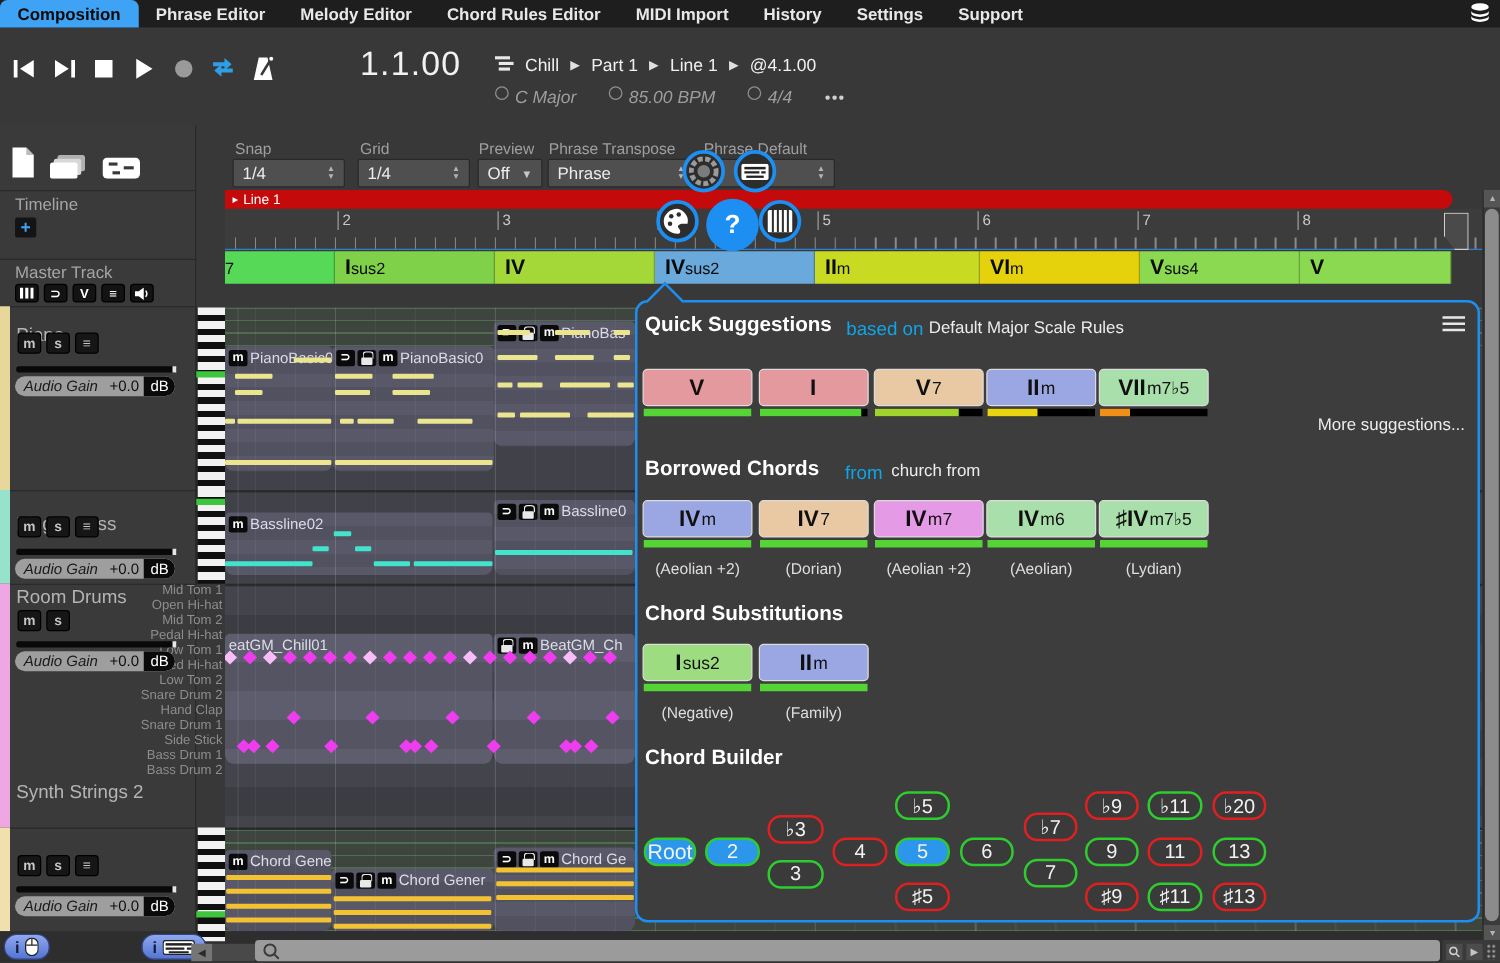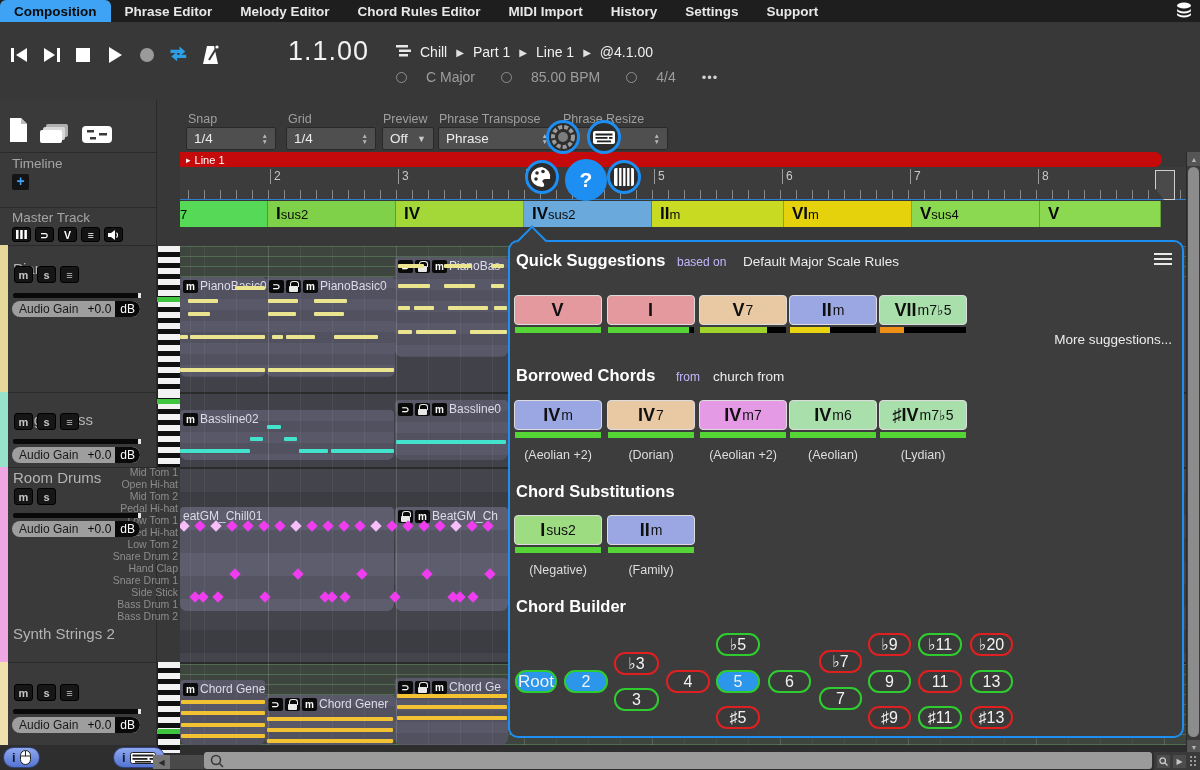--- a/index.html
+++ b/index.html
@@ -19,21 +19,21 @@
   
   #transport-row { position:absolute; left:8px; top:44px; display:flex; gap:10px; align-items:center; }
   .ticon { width:22px; height:22px; display:flex; align-items:center; justify-content:center; cursor:pointer; }
   #position-display { position:absolute; left:288px; top:36px; font-size:27px; color:#f2f2f2;
     letter-spacing:1px; font-weight:400; }
   #crumbs { position:absolute; left:396px; top:44px; display:flex; gap:9px; align-items:center;
     color:#f0f0f0; font-size:14px; }
   .crumb-sep { font-size:10px; color:#e0e0e0; }
   #song-meta { position:absolute; left:396px; top:69px; display:flex; gap:26px; align-items:center;
     color:#9d9d9d; font-size:14px; }
-  .meta-item { display:flex; gap:19px; align-items:center; cursor:pointer; }
+  .meta-item { display:flex; gap:5px; align-items:flex-start; cursor:pointer;font-style:italic; }
   .radio { width:11px; height:11px; border:1.5px solid #8f8f8f; border-radius:50%; }
   #more-dots { font-size:13px; letter-spacing:1px; color:#d0d0d0; cursor:pointer; }
 
   
   #sidebar { position:absolute; left:0; top:100px; width:157px; height:645px; background:#3a3a3a;
     border-right:1px solid #2a2a2a; z-index:1; }
   .hline { position:absolute; left:0; width:157px; height:1px; background:#2a2a2a; }
   .slabel { position:absolute; color:#a5a5a5; font-size:13.5px; z-index:3; }
   .tname  { position:absolute; color:#b4b4b4; font-size:15px; z-index:3; }
   .addbtn { position:absolute; width:17px; height:16px; background:#141414; color:#3fa3f5;
@@ -44,21 +44,21 @@
     color:#c6c6c6; font-size:11px; font-weight:bold; display:flex; align-items:center;
     justify-content:center; cursor:pointer; }
   .mbtn { width:19px; height:15px; background:#131313; border:1px solid #000; border-radius:3px;
     color:#fff; font-size:10.5px; font-weight:bold; display:flex; align-items:center;
     justify-content:center; cursor:pointer; }
   .vbar { position:absolute; width:128px; height:5px; background:#090909; border-radius:2px; z-index:3; }
   .vbar::after { content:""; position:absolute; right:0; top:0; width:3px; height:5px; background:#e6e6e6; }
   .gain { position:absolute; width:128px; height:16px; background:#9e9e9e; border-radius:8px;
     display:flex; align-items:center; font-size:12px; color:#1a1a1a; overflow:hidden;
     cursor:pointer; z-index:3; }
-  .gain .glabel { padding-left:7px; flex:1; }
+  .gain .glabel { padding-left:7px; flex:1;font-style:italic; }
   .gain .gval { margin-right:4px; color:#0e0e0e; }
   .gain .gunit { background:#0a0a0a; color:#fff; height:16px; padding:0 5px; display:flex;
     align-items:center; border-radius:0 8px 8px 0; }
   .stripe { position:absolute; left:0; width:8px; z-index:2; }
   .lane-name { position:absolute; left:58px; width:120px; text-align:right; font-size:10.5px;
     color:#8d8d8d; z-index:2; }
 
   
   .keys { position:absolute; left:157px; width:23px; z-index:5; cursor:pointer;
     background:repeating-linear-gradient(180deg,#f2f2f2 0 6px,#101010 6px 11px);
@@ -137,21 +137,21 @@
   .dia { position:absolute; width:8px; height:8px; background:#ef3cef; transform:rotate(45deg); }
   .dia.lite { background:#f9bdf9; }
 
   
   #popup { position:absolute; left:508px; top:240px; width:676px; height:498px; background:#3d3d3d;
     border:2.5px solid #1d8ff2; border-radius:10px; z-index:40; }
   #callout { position:absolute; left:521px; top:230px; width:22px; height:22px; background:#3d3d3d;
     transform:rotate(45deg); border-left:2.5px solid #1d8ff2; border-top:2.5px solid #1d8ff2;
     z-index:41; }
   .ptitle { position:absolute; font-size:16.5px; font-weight:bold; color:#fff; }
-  .psub { position:absolute; font-size:12px; color:#c4b5fd; }
+  .psub { position:absolute; font-size:15px; color:#0ea5e9; }
   .psub2 { position:absolute; font-size:13.5px; color:#ececec; }
   #popup-menu-icon { position:absolute; right:10px; top:8px; width:18px; cursor:pointer; }
   #popup-menu-icon div { height:2px; background:#e8e8e8; margin:3px 0; }
   #more-suggestions { position:absolute; right:10px; top:90px; font-size:13.5px; color:#ececec; cursor:pointer; }
   .sbtn { position:absolute; width:88px; height:30px; border:1px solid #dcdcdc; border-radius:4px;
     display:flex; align-items:center; justify-content:center; color:#101010; cursor:pointer; }
   .sbtn .num { font-weight:bold; font-size:18px; }
   .sbtn .suf { font-size:14px; margin-left:1px; }
   .sbar { position:absolute; left:0; top:31px; width:100%; height:6px; background:#000; }
   .sfill { height:100%; }
@@ -431,21 +431,21 @@
       <span class="caret">▼</span>
     </div>
   <div class="tlabel" style="left:439px;top:112px">Phrase Transpose</div>
   <div class="dd" style="left:438px;top:127px;width:118px">
       <span>Phrase</span>
       <span class="spin">
         <span>▲</span>
         <span>▼</span>
       </span>
     </div>
-  <div class="tlabel" style="left:563px;top:112px">Phrase Resize</div>
+  <div class="tlabel" style="left:563px;top:112px">Phrase Default</div>
   <div class="dd" style="left:560px;top:127px;width:108px">
       <span></span>
       <span class="spin">
         <span>▲</span>
         <span>▼</span>
       </span>
     </div>
 
   <div id="line-bar">
       <span style="font-size:9px">▸</span>

